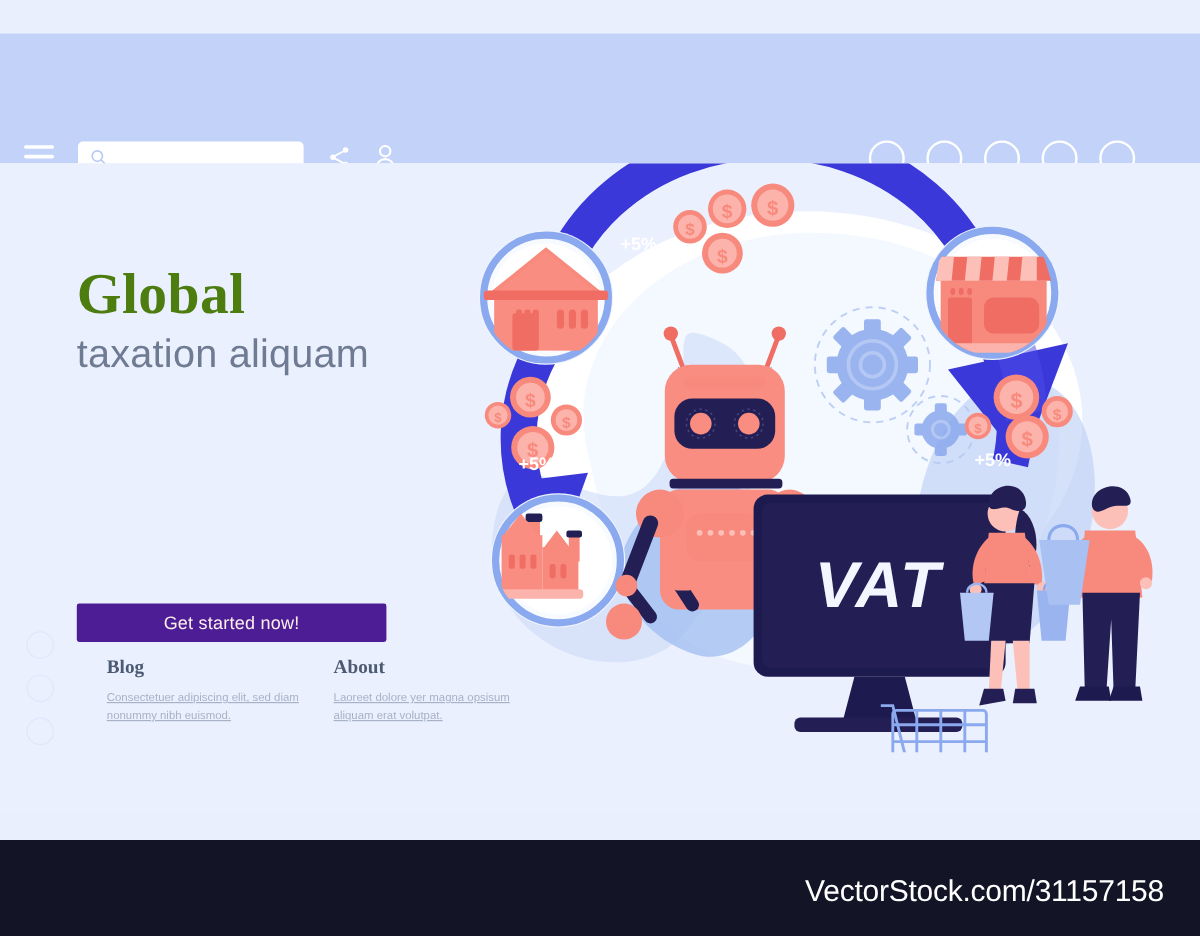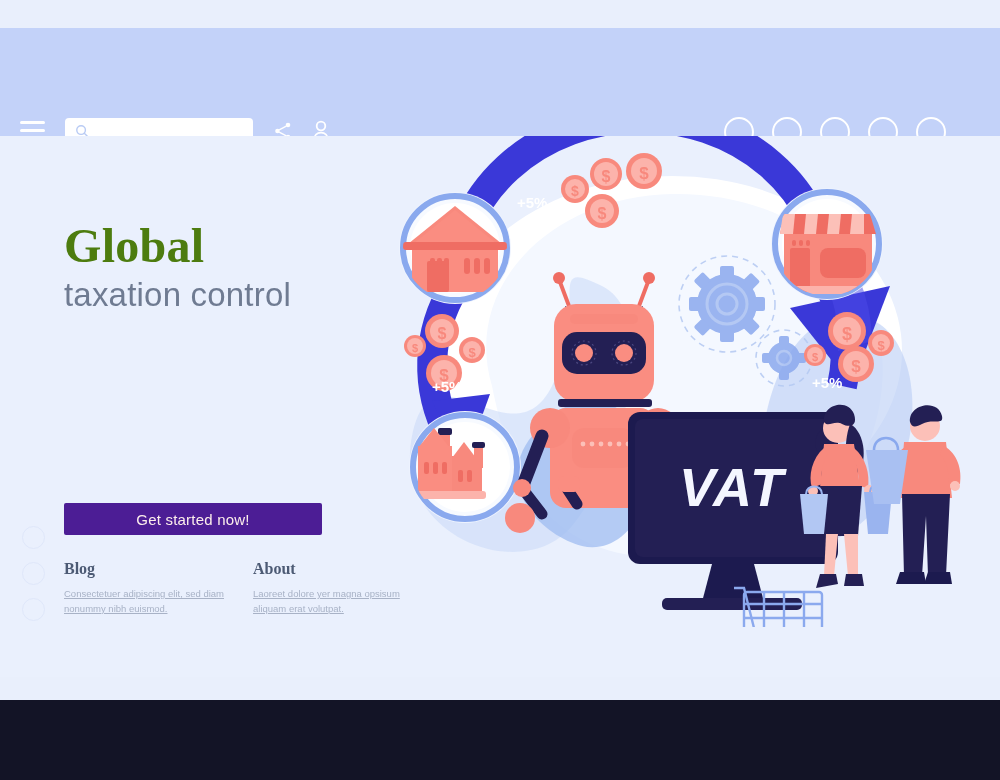--- a/index.html
+++ b/index.html
@@ -70,21 +70,21 @@
     font-size:11.5px; line-height:1.52; color:#9aa6bd;
   }
   .cta {
     position:absolute; left:64px; top:320px; width:258px; height:32px;
     background:#4c1d95; border:none; border-radius:2px;
     color:#fdeeec; font-size:15px; font-family:"Liberation Sans", sans-serif;
     cursor:pointer; letter-spacing:.2px;margin-top:47px;
   }
 
   .links { position:absolute; left:64px; top:408px; width:420px; }
-  .link-col { position:absolute; top:16px; width:170px; }
+  .link-col { position:absolute; top:4px; width:170px;margin-left:25px; }
   .link-col.c1 { left:0; }
   .link-col.c2 { left:189px; }
   .link-title {
     font-family:"Liberation Serif", serif; font-weight:bold;
     font-size:16px; color:#4c5a74; margin-bottom:9px; cursor:pointer;
   }
   .link-body { font-size:9.5px; line-height:1.55; color:#a8b2c6;text-decoration:underline; }
 
   
   .illus { position:absolute; left:372px; top:0; width:628px; height:491px; }
@@ -154,21 +154,21 @@
 
   <div class="hero">
 
     <div class="deco-circles">
       <div class="deco-circle"></div>
       <div class="deco-circle"></div>
       <div class="deco-circle"></div>
     </div>
 
     <div class="headline-1">Global</div>
-    <div class="headline-2">taxation control</div>
+    <div class="headline-2">taxation aliquam</div>
     <button class="cta">Get started now!</button>
 
     <div class="links">
       <div class="link-col c1">
         <div class="link-title">Blog</div>
         <div class="link-body">Consectetuer adipiscing elit, sed diam nonummy nibh euismod.</div>
       </div>
       <div class="link-col c2">
         <div class="link-title">About</div>
         <div class="link-body">Laoreet dolore yer magna opsisum aliquam erat volutpat.</div>
@@ -472,15 +472,16 @@
         </g>
 
         </g>
       </svg>
     </div>
   </div>
 
   <div class="margin-band band-bottom"></div>
 
   <div class="footer">
+    <div class="wm-url">VectorStock.com/31157158</div>
   </div>
 
 </div>
 
 </body></html>

